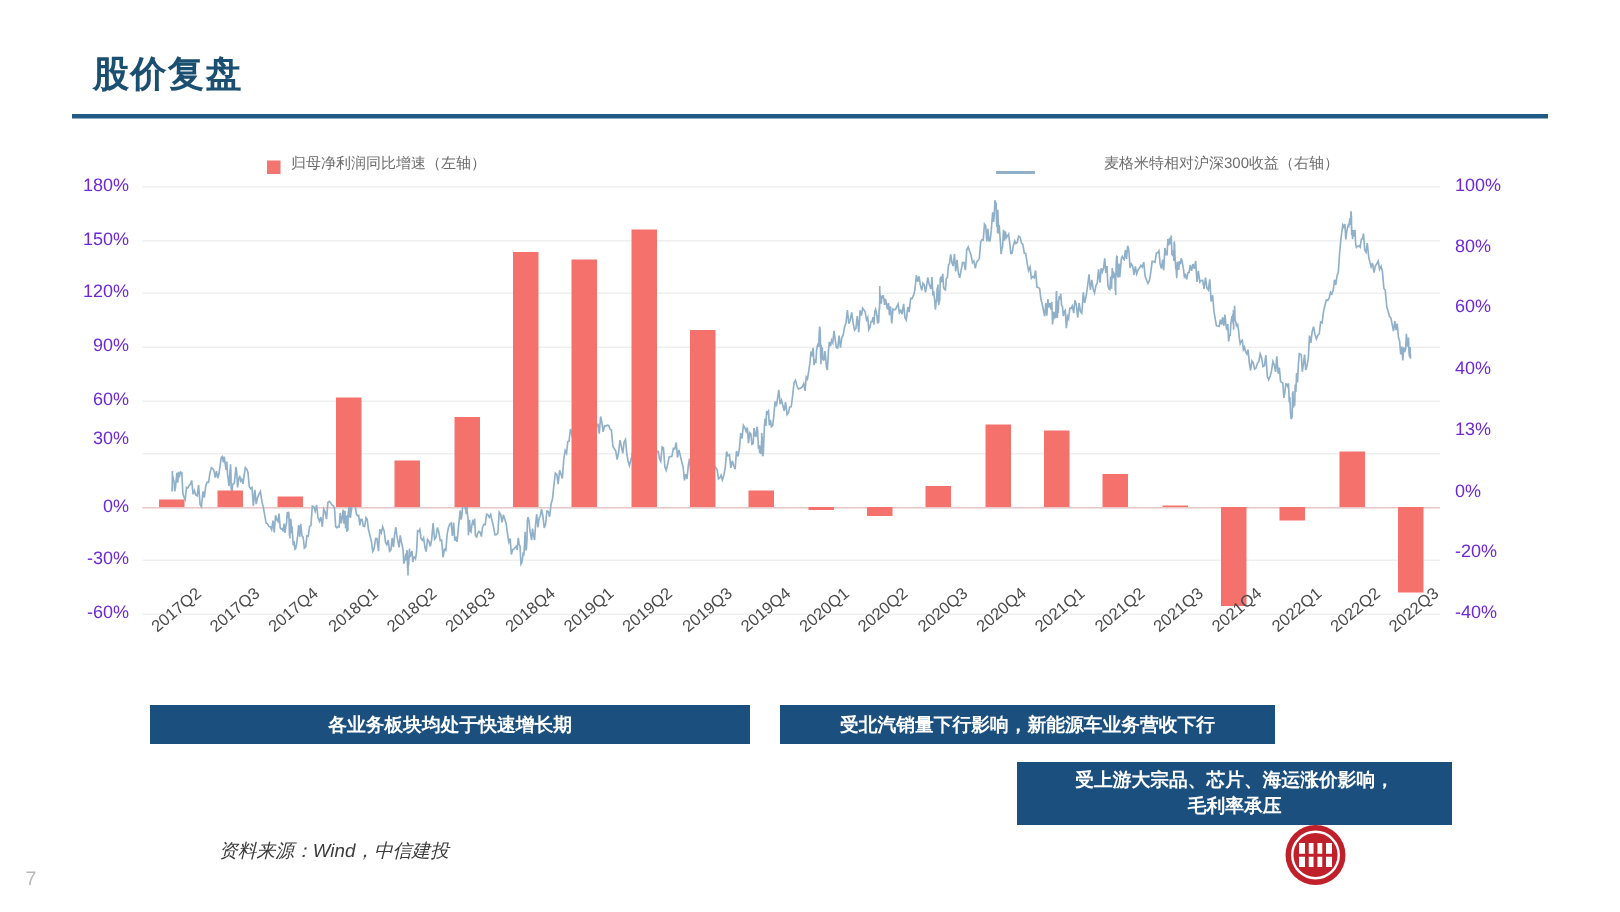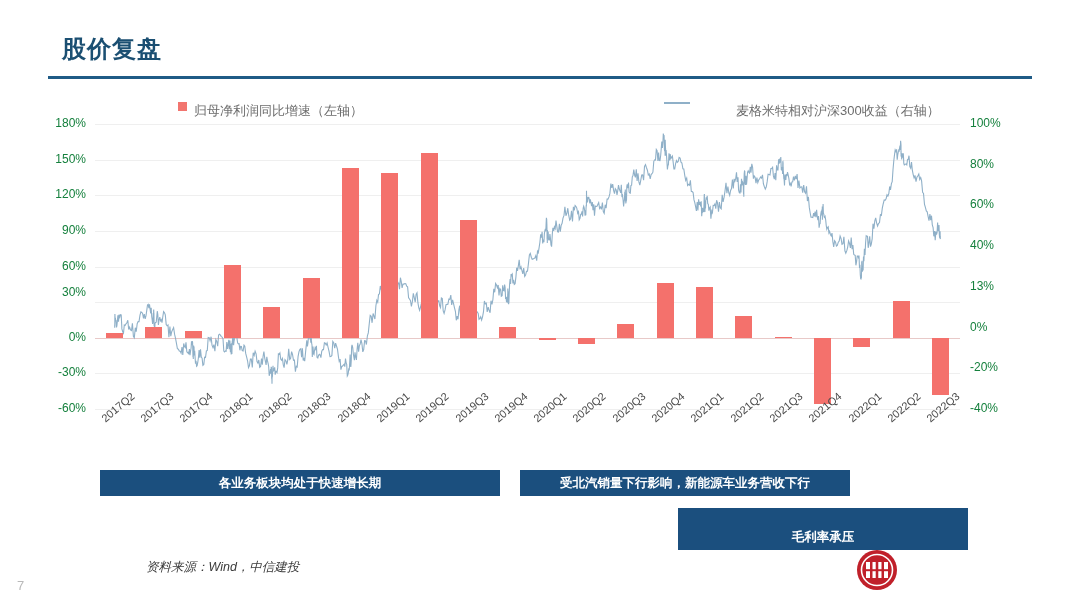--- a/index.html
+++ b/index.html
@@ -34,22 +34,22 @@
     position: absolute;
     left: 17px; top: 578px;
     font-size: 13px;
     color: #b9b9b9;
   }
 
   
   .legend-item {
     position: absolute;
     display: flex;
-    align-items: flex-start;
-    font-size: 13px;
+    align-items: flex-end;
+    font-size: 10px;
     color: #6d6d6d;
     white-space: nowrap;
   }
   #legend-bar { left: 178px; top: 102px; }
   #legend-line { left: 664px; top: 102px; gap: 39px; }
   .legend-swatch-square {
     width: 9px; height: 9px;
     background: #f2756f;
     margin-right: 7px;
   }
@@ -80,21 +80,21 @@
     position: absolute;
     left: 0; width: 100%;
     height: 1px;
     background: #e8c9c8;
   }
 
   
   .axis-label {
     position: absolute;
     font-size: 12px;
-    color: #15803d;
+    color: #6d28d9;
     white-space: nowrap;
   }
   .axis-label.left  { right: 0; text-align: right; }
   .axis-label.right { left: 0;  text-align: left;  }
   #axis-left  { position: absolute; left: 36px; top: 124px; width: 50px; height: 285px; }
   #axis-right { position: absolute; left: 970px; top: 124px; width: 56px; height: 285px; }
 
   
   #xaxis {
     position: absolute;
@@ -301,21 +301,21 @@
   </div>
 
 <div class="callout" id="callout-1">
   <span>各业务板块均处于快速增长期</span>
 </div>
 <div class="callout" id="callout-2">
   <span>受北汽销量下行影响，新能源车业务营收下行</span>
 </div>
 <div class="callout" id="callout-3">
   <span>
-    <br>
+    <span>受上游大宗品、芯片、海运涨价影响，</span><br>
     <span>毛利率承压</span>
   </span>
 </div>
 
 <div id="source-note">资料来源：Wind，中信建投</div>
 
 <div id="logo">
   <span id="logo-mark">
     <svg width="42" height="42" viewBox="0 0 42 42">
       <circle cx="21" cy="21" r="20" fill="#c0202a"></circle>

